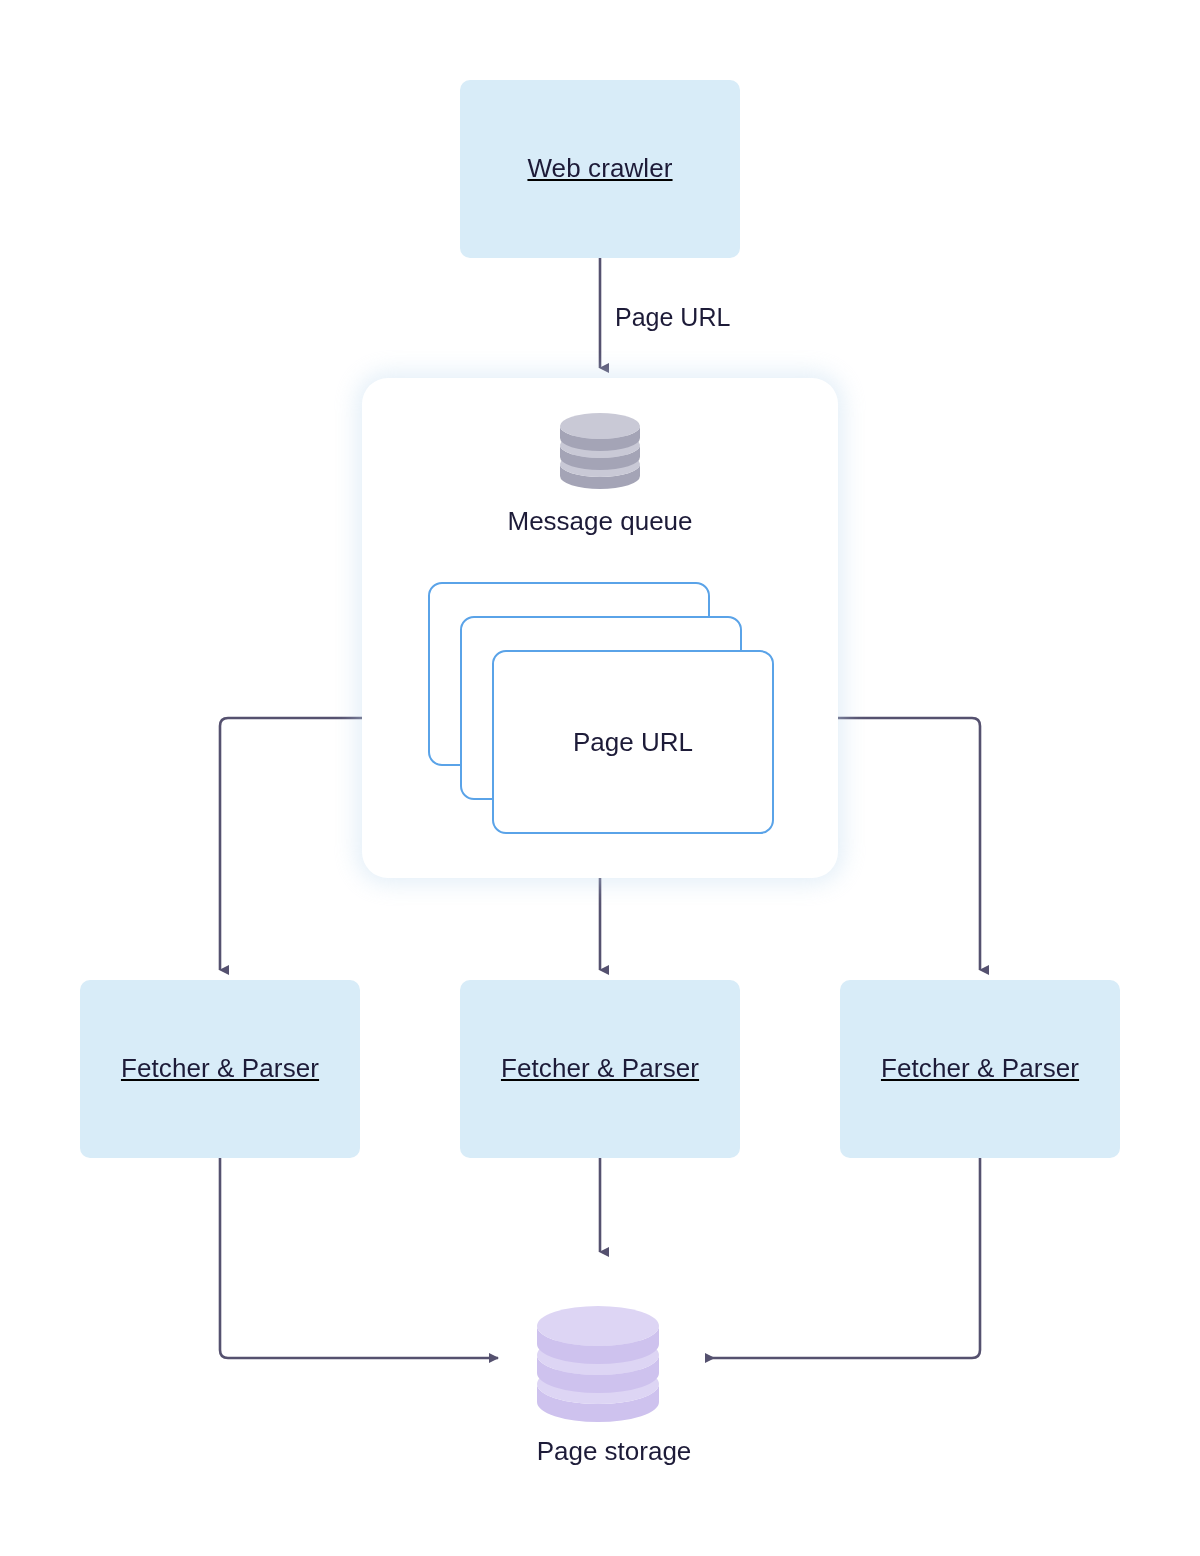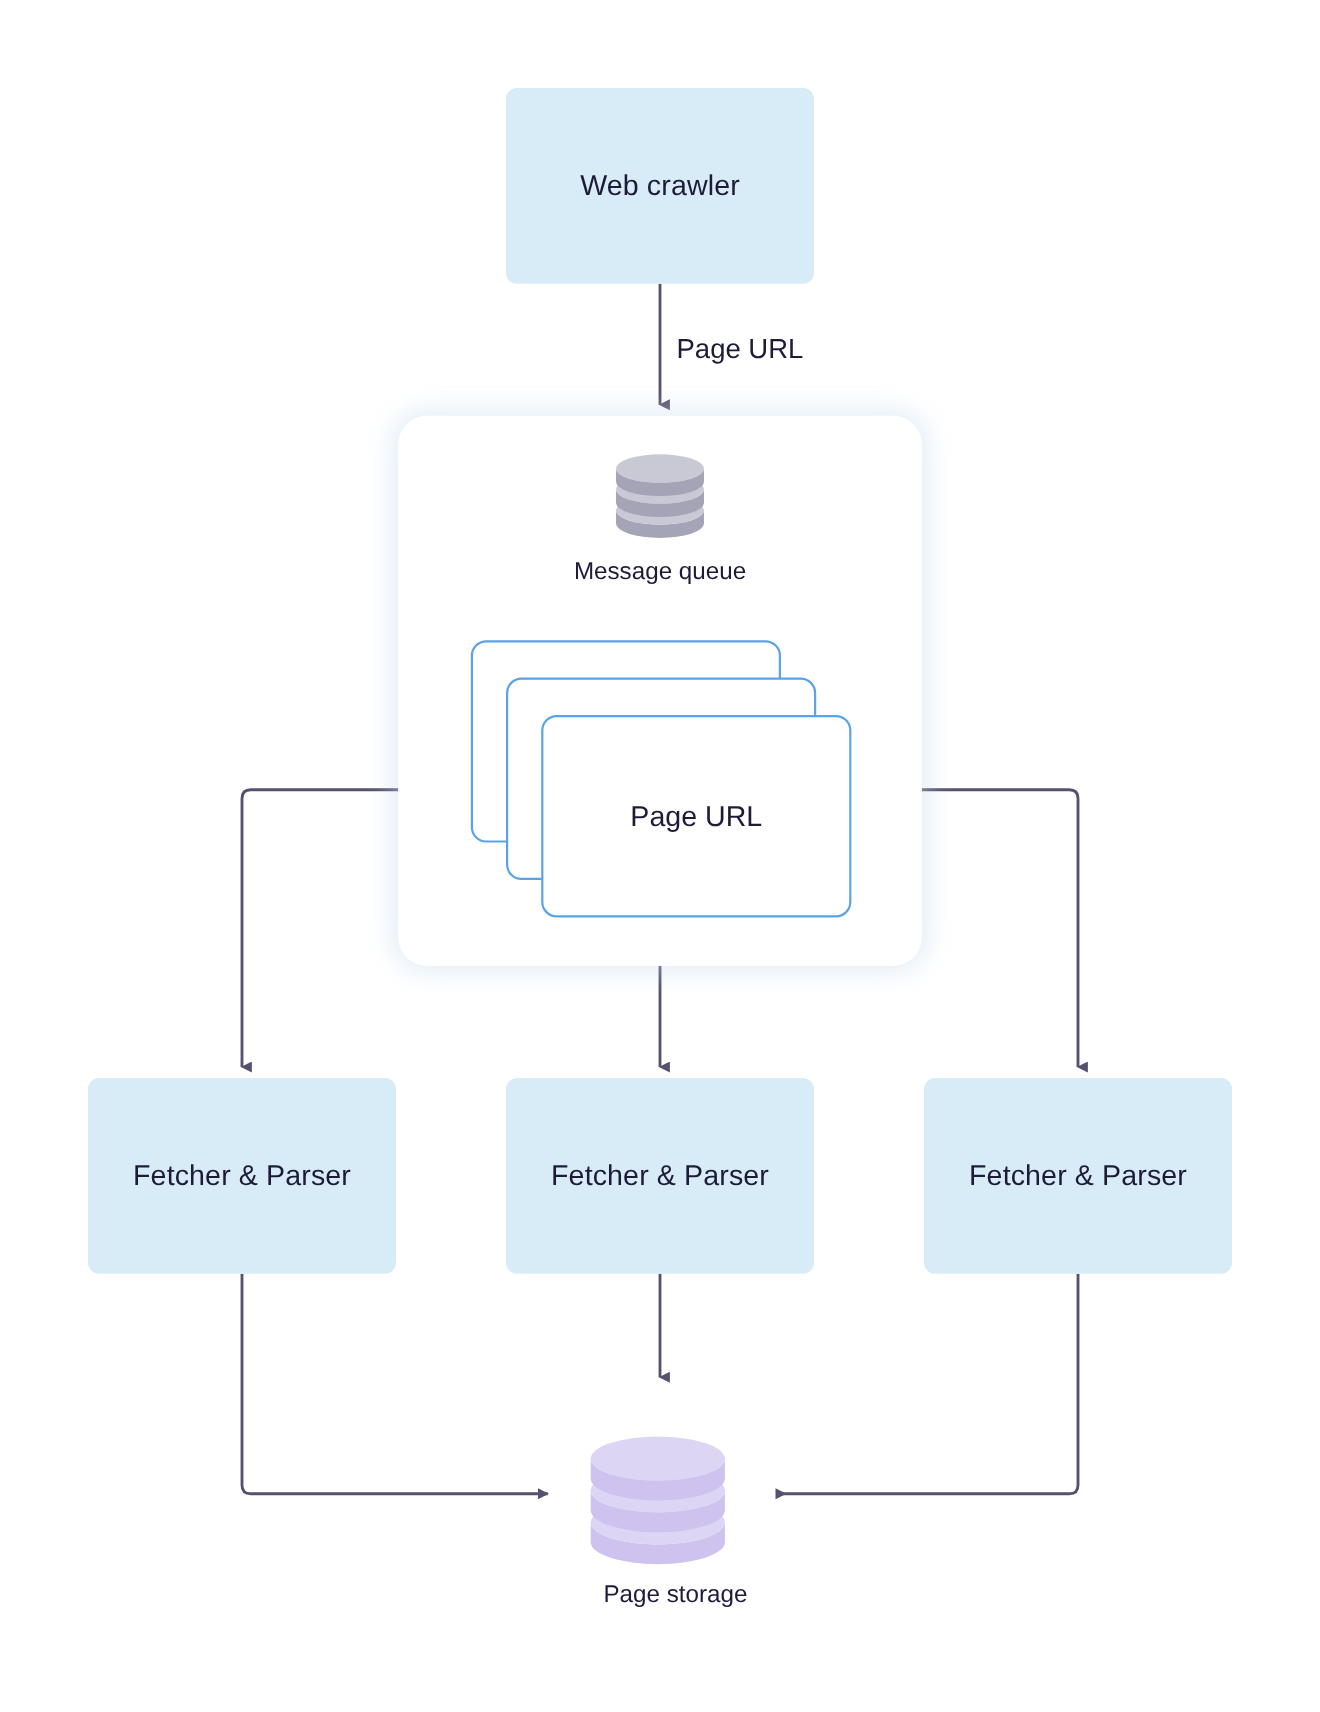--- a/index.html
+++ b/index.html
@@ -33,20 +33,21 @@
   }
 
   
   .proc-box {
     position: absolute;
     background: #d8ecf8;
     border-radius: 10px;
     display: flex;
     align-items: center;
     justify-content: center;
+    text-decoration: underline;
   }
   .proc-box .proc-label {
     font-size: 26px;
     color: #1d1b38;
     letter-spacing: 0.1px;
     line-height: 1.2;
     text-align: center;
   }
 
   #box-web-crawler  { left: 460px; top: 80px;  width: 280px; height: 178px; }
@@ -68,21 +69,21 @@
 
   
   .db-icon { position: absolute; }
   #queue-db-icon { left: 558px; top: 412px; width: 84px; height: 78px; }
   #storage-db-icon { left: 534px; top: 1302px; width: 128px; height: 122px; }
 
   
   .node-caption {
     position: absolute;
     text-align: center;
-    font-size: 22px;
+    font-size: 26px;
     color: #1d1b38;
     white-space: nowrap;
   }
   #queue-caption   { left: 362px; top: 506px; width: 476px; }
   #storage-caption { left: 414px; top: 1436px; width: 400px; }
 
   
   .msg-card {
     position: absolute;
     width: 282px;

